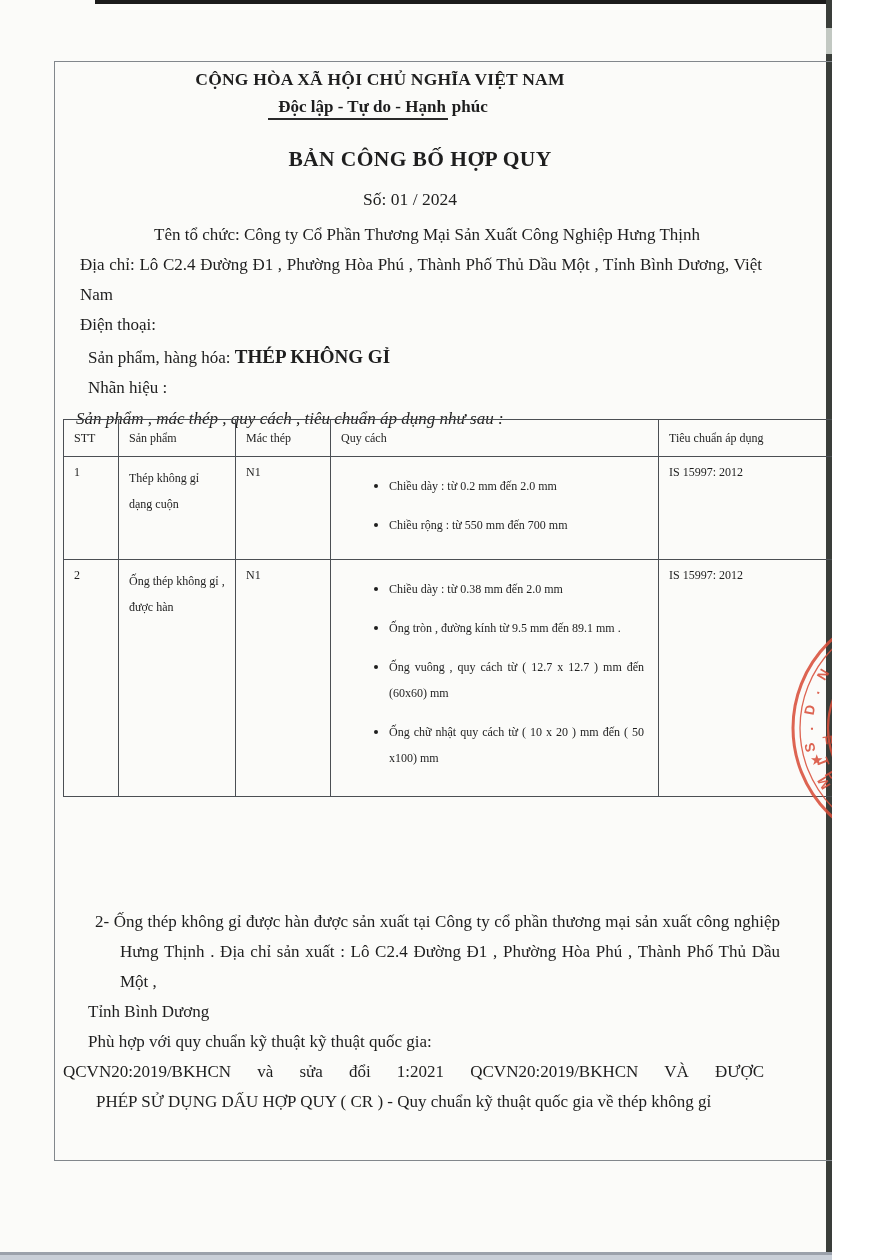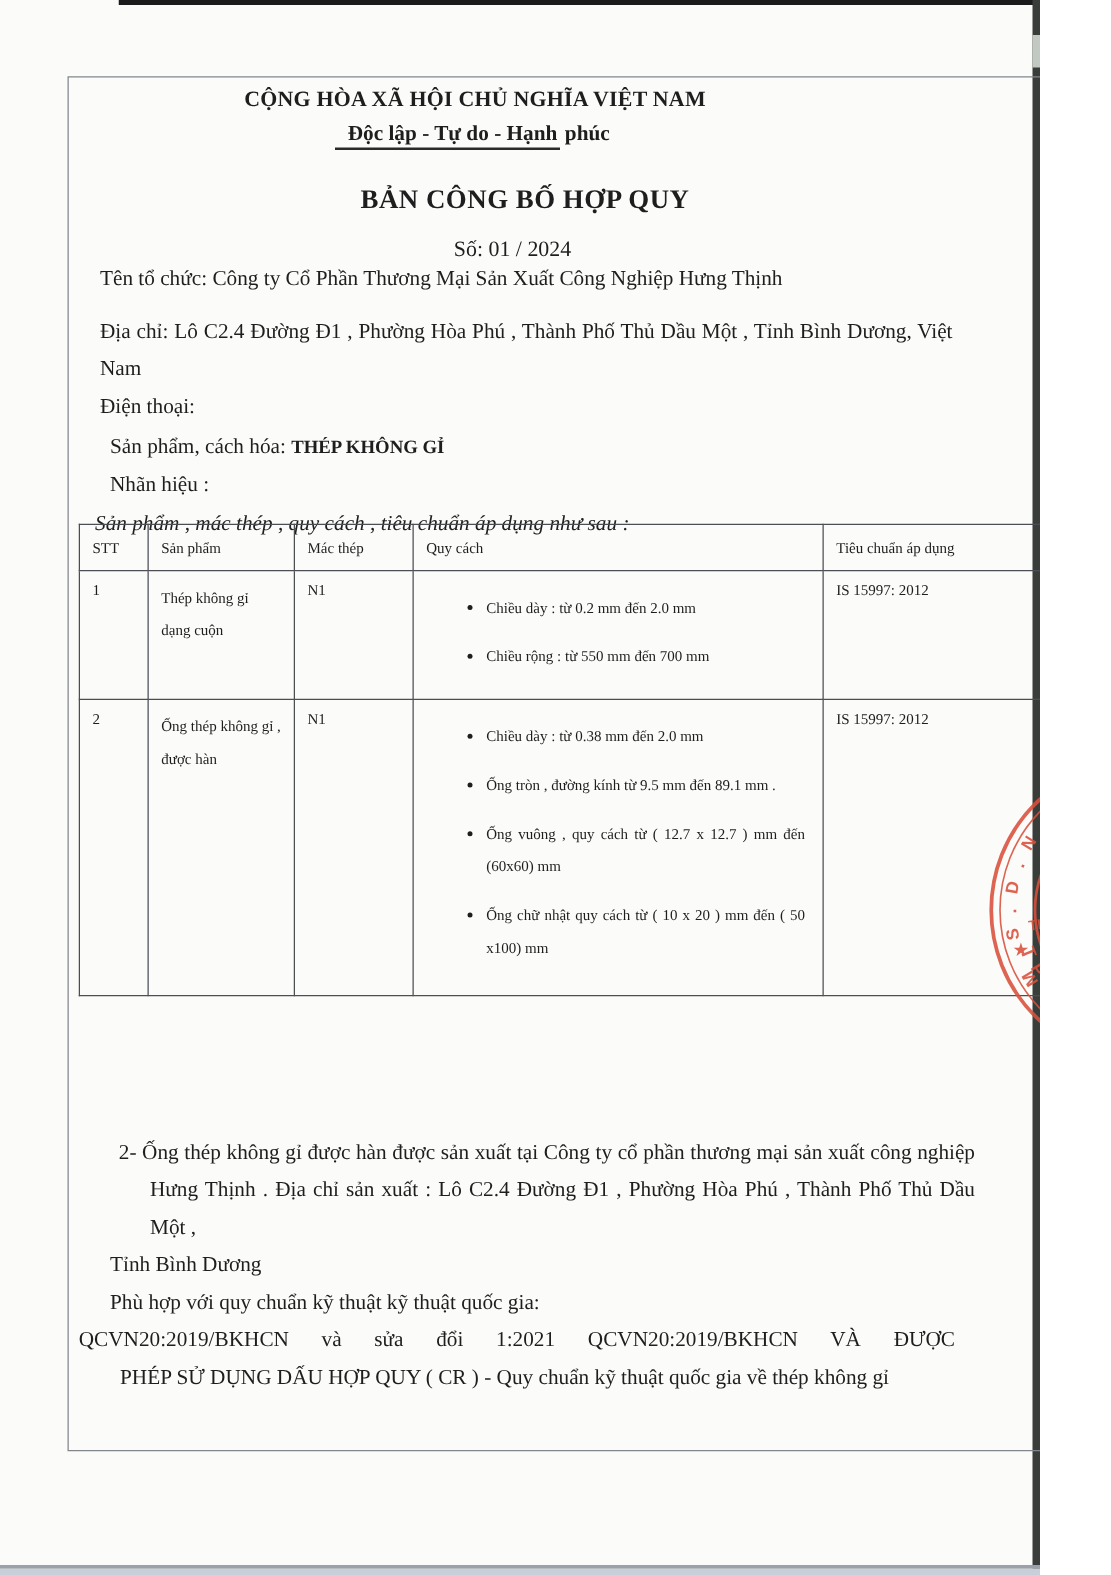--- a/index.html
+++ b/index.html
@@ -23,25 +23,25 @@
 
   .center-line{position:absolute;left:0;width:100%;text-align:center;line-height:1.25;}
   .nat-title{top:69px;font-weight:bold;font-size:17.5px;transform:translateX(-36px);letter-spacing:.2px;}
   .motto{top:96px;font-weight:bold;font-size:17px;transform:translateX(-38px);}
   .motto .u{border-bottom:2px solid #2a2a2a;padding:0 2px 2px 10px;}
   .motto .tail{padding-left:4px;}
   .doc-title{top:146px;font-weight:bold;font-size:21.5px;transform:translateX(4px);letter-spacing:.4px;}
   .doc-num{top:189px;font-size:17.5px;transform:translateX(-6px);}
 
   .tline{position:absolute;font-size:17px;line-height:30px;}
-  .org{top:208px;left:80px;right:58px;}
+  .org{top:220px;left:80px;right:58px;text-align:center;}
   .addr{top:250px;left:80px;right:70px;text-align:justify;}
   .phone{top:310px;left:80px;}
   .product{top:342px;left:88px;}
-  .product b{font-size:15px;}
+  .product b{font-size:19px;}
   .brand{top:373px;left:88px;}
   .intro{top:404px;left:76px;font-style:italic;}
 
   table.spec{
     position:absolute;left:63px;top:419px;width:775px;
     border-collapse:collapse;table-layout:fixed;
     font-size:12px;
   }
   table.spec col.c1{width:55px;} table.spec col.c2{width:117px;}
   table.spec col.c3{width:95px;} table.spec col.c4{width:328px;}
@@ -99,21 +99,21 @@
 
   <div class="center-line doc-num">Số: 01 / 2024</div>
 
   <div class="tline org">Tên tổ chức: Công ty Cổ Phần Thương Mại Sản Xuất Công Nghiệp Hưng Thịnh</div>
 
   <div class="tline addr">Địa chỉ: Lô C2.4 Đường Đ1 , Phường Hòa Phú , Thành Phố Thủ Dầu Một , Tỉnh Bình Dương, Việt Nam</div>
 
   <div class="tline phone">Điện thoại:</div>
 
   <div class="tline product">
-    <span>Sản phẩm, cách hóa: </span><b>THÉP KHÔNG GỈ</b>
+    <span>Sản phẩm, hàng hóa: </span><b>THÉP KHÔNG GỈ</b>
   </div>
 
   <div class="tline brand">Nhãn hiệu :</div>
 
   <div class="tline intro">Sản phẩm , mác thép , quy cách , tiêu chuẩn áp dụng như sau :</div>
 
   <table class="spec">
     <colgroup>
         <col class="c1">
         <col class="c2">

